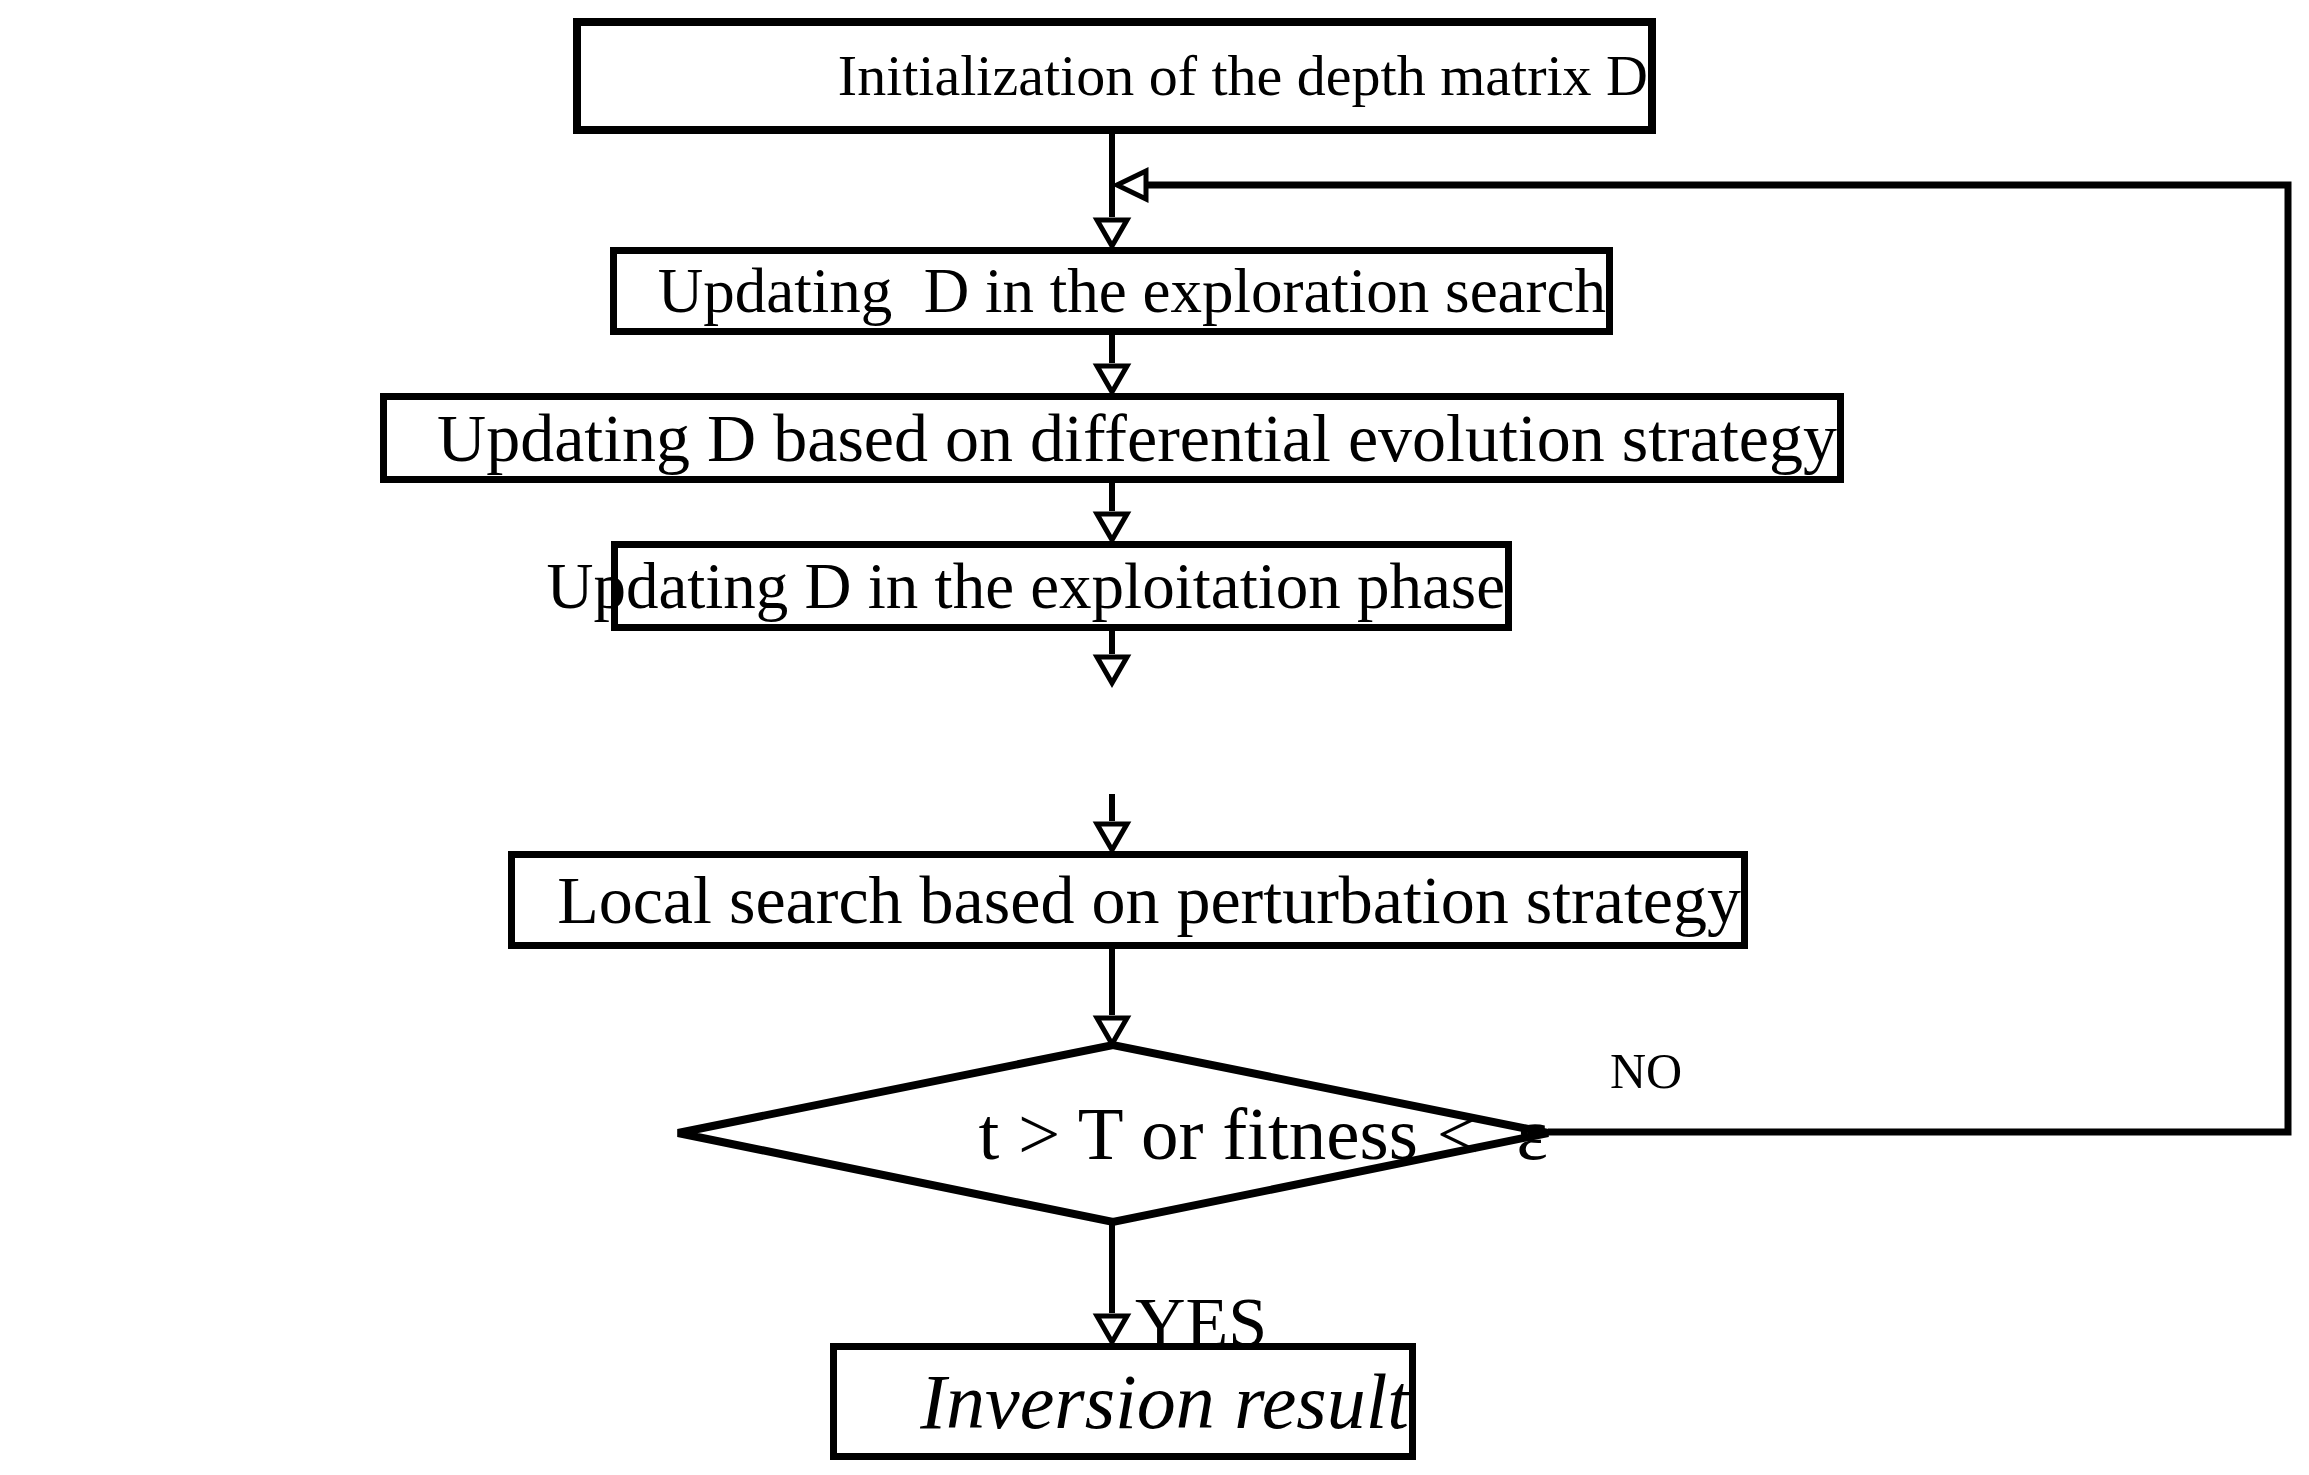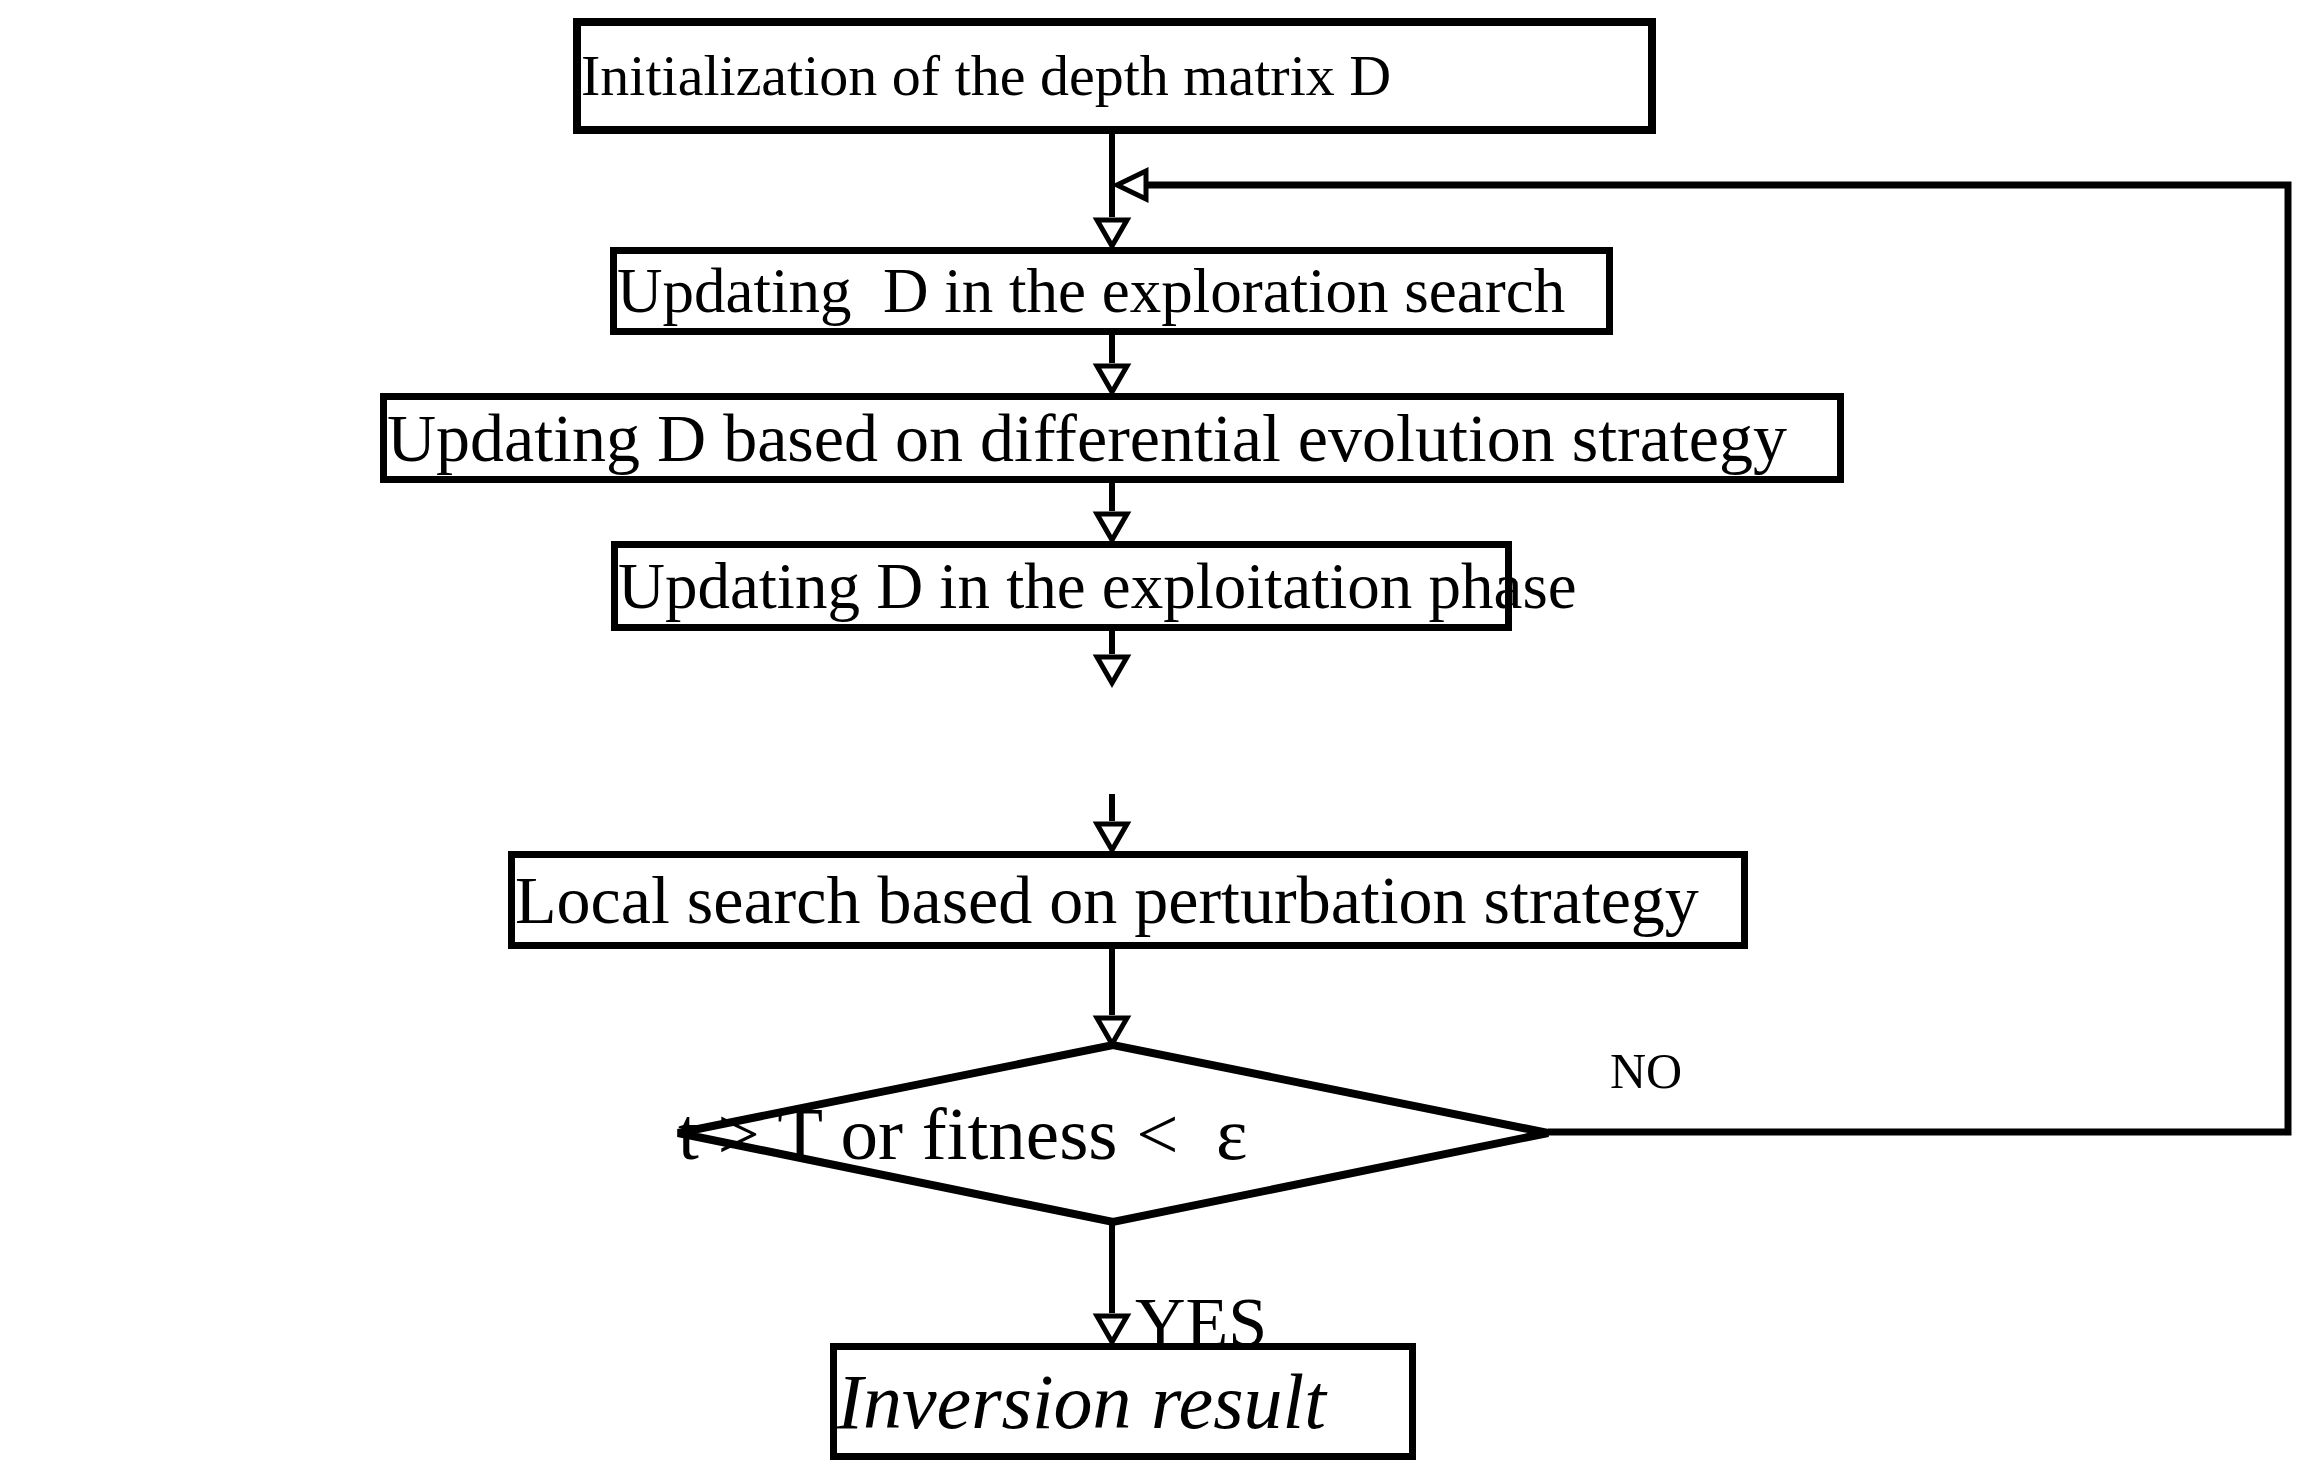--- a/index.html
+++ b/index.html
@@ -17,41 +17,41 @@
     left: 0; top: 0;
     width: 2309px; height: 1475px;
   }
   .node {
     position: absolute;
     box-sizing: border-box;
     border: 7px solid #000;
     background: #fff;
     display: flex;
     align-items: center;
-    justify-content: flex-start;
+    justify-content: flex-end;
     text-align: center;
     line-height: 1;
   }
   .lbl { white-space: pre; }
   .floating {
     position: absolute;
     line-height: 1;
     white-space: pre;
   }
   .step1 { left: 573px;  top: 18px;   width: 1083px; height: 116px; font-size: 58px; border-width: 8px; }
   .step2 { left: 610px;  top: 247px;  width: 1003px; height: 88px;  font-size: 63px; }
   .step3 { left: 380px;  top: 393px;  width: 1464px; height: 90px;  font-size: 68px; }
   .step4 { left: 611px;  top: 541px;  width: 901px; height: 90px;  font-size: 65px; }
   .step5 { left: 23px;   top: 684px;  width: 2176px; height: 113px; font-size: 58px; }
   .step6 { left: 508px;  top: 851px;  width: 1240px; height: 98px;  font-size: 68px; }
   .step7 { left: 830px;  top: 1343px; width: 586px;  height: 117px; font-size: 78px; font-style: italic; }
   .decision-label {
     position: absolute;
     left: 678px; top: 1045px; width: 870px; height: 177px;
-    display: flex; align-items: center; justify-content: flex-start;
+    display: flex; align-items: center; justify-content: flex-end;
     font-size: 75px; line-height: 1;
   }
   .label-no  { left: 1610px; top: 1046px; font-size: 50px; }
   .label-yes { left: 1135px; top: 1288px; font-size: 70px; }
 </style>
 </head>
 <body>
 
 <div class="canvas">
 

